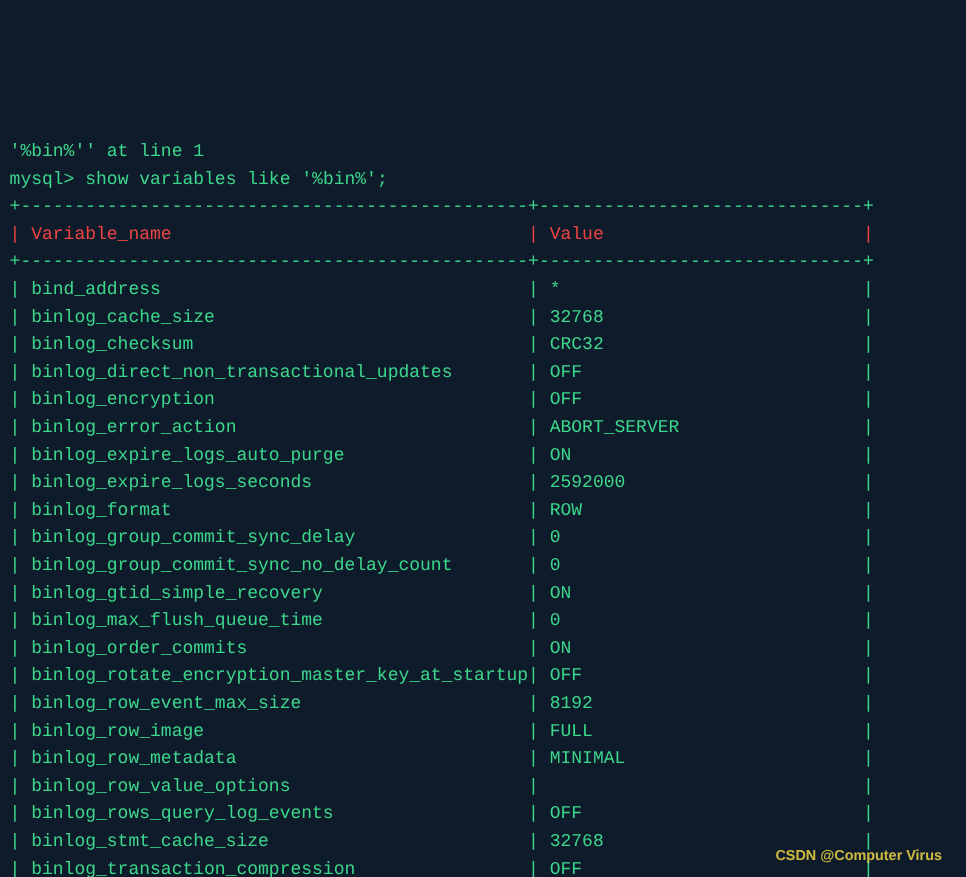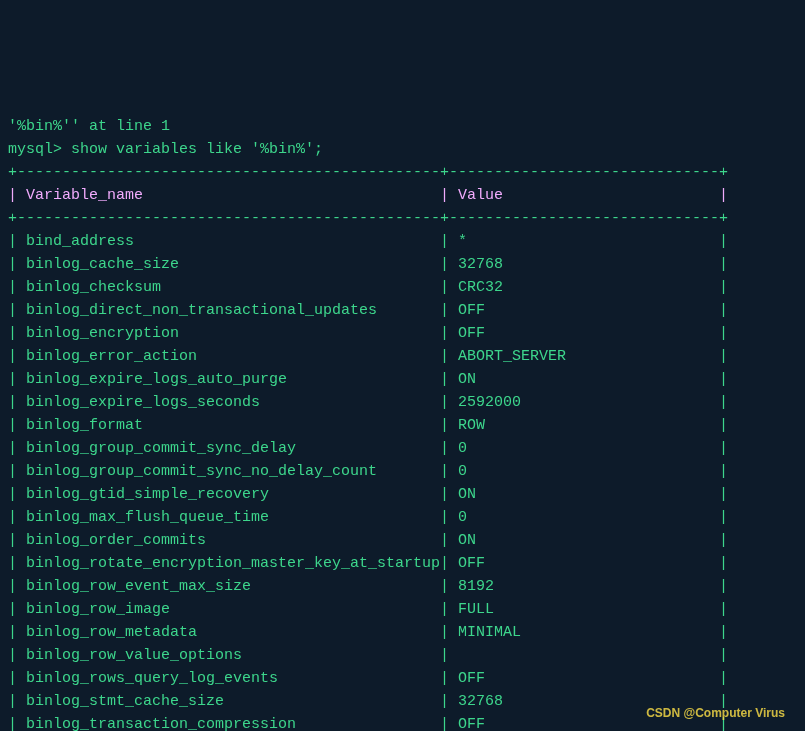--- a/index.html
+++ b/index.html
@@ -24,21 +24,21 @@
   }
   .error-line {
     color: #3dd68c;
     margin-top: 32px;
   }
   .sep {
     color: #3dd68c;
     letter-spacing: 0;
   }
   .row {
-    color: #f0abfc;
+    color: #ef4444;
   }
   .watermark {
     position: absolute;
     right: 20px;
     bottom: 6px;
     color: #fde047;
     font-family: Arial, sans-serif;
     font-size: 12px;
     opacity: 0.8;
     font-weight: bold;

